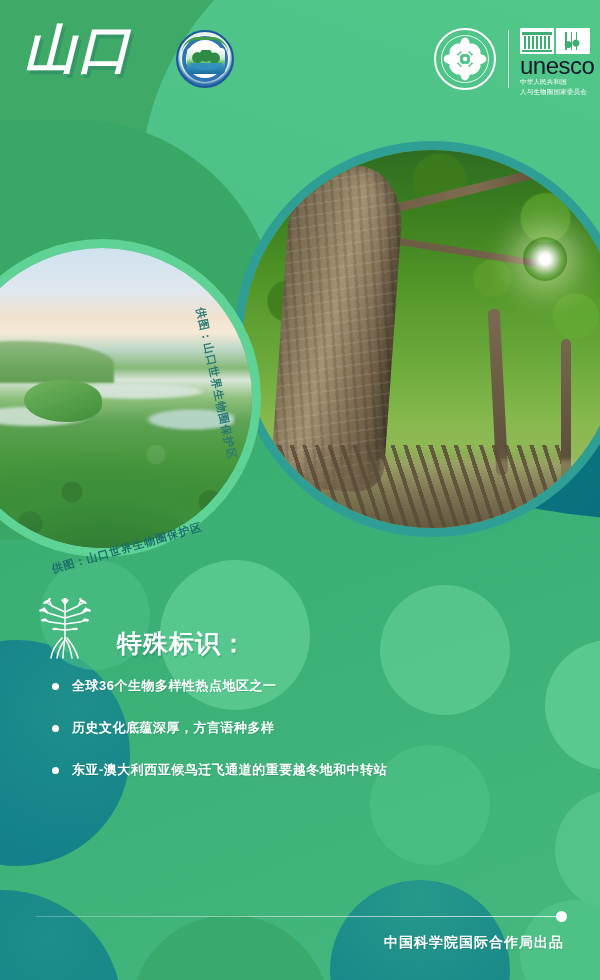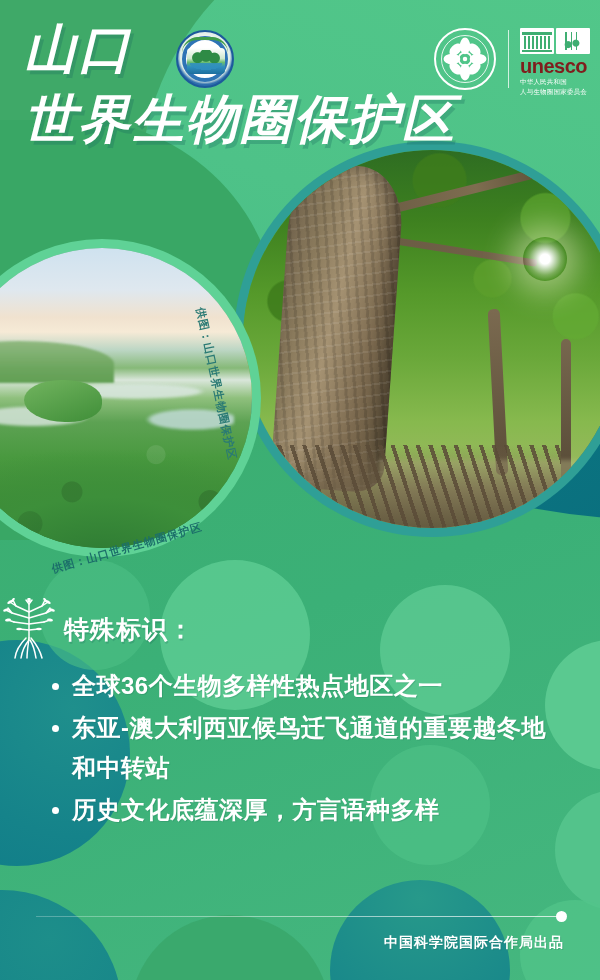--- a/index.html
+++ b/index.html
@@ -169,23 +169,23 @@
   .ut-box2 { background: #ffffff; }
   .ut-hands {
     position: absolute; left: 5px; right: 5px; top: 4px; bottom: 4px;
     background:
       radial-gradient(circle at 30% 70%, #3fae72 0 3px, transparent 4px),
       radial-gradient(circle at 62% 62%, #3fae72 0 3px, transparent 4px),
       linear-gradient(90deg, transparent 0 18%, #3fae72 18% 24%, transparent 24% 40%, #3fae72 40% 46%, transparent 46% 62%, #3fae72 62% 68%, transparent 68%);
   }
   .unesco-word {
     margin-top: 2px;
-    color: #7f1d1d;
-    font-size: 20px;
-    font-weight: bold;
+    color: #0f172a;
+    font-size: 24px;
+    font-weight: normal;
     letter-spacing: -0.5px;
     line-height: 20px;
   }
   .unesco-cn {
     color: #ffffff;
     font-size: 6.5px;
     line-height: 9px;
     letter-spacing: .2px;
     margin-top: 1px;
   }
@@ -361,41 +361,43 @@
 
   
   .content {
     position: absolute;
     left: 0; top: 598px;
     width: 600px;
     z-index: 40;
   }
   .section-head {
     display: flex;
-    align-items: center;
+    align-items: flex-end;
+    padding-left: 36px;
     margin-bottom: 6px;
+    gap: 17px;
   }
   .mangrove-icon { width: 58px; height: 62px; flex: none; }
   .section-title {
     color: #ffffff;
     font-size: 25px;
     font-weight: bold;
     letter-spacing: 1px;
     margin-left: 6px;
     text-shadow: 1px 2px 0 rgba(20,95,80,.22);
   }
   .bullets {
     margin: 0;
     padding: 0 34px 0 72px;
     list-style: none;
   }
   .bullet {
     position: relative;
     color: #ffffff;
-    font-size: 24px;
+    font-size: 13px;
     line-height: 40px;
     font-weight: bold;
     letter-spacing: .5px;
     margin-bottom: 2px;
     text-shadow: 1px 1px 0 rgba(20,95,80,.18);
   }
   .bullet::before {
     content: "";
     position: absolute;
     left: -20px; top: 17px;
@@ -478,21 +480,20 @@
       <div class="pl-canopy"></div>
     </div>
   </div>
 
   <div class="caption-curve cap-left">供图：山口世界生物圈保护区</div>
   <div class="caption-curve cap-right">供图：山口世界生物圈保护区</div>
 
   <div class="header">
 
     <div class="title-line title-1">山口</div>
-    <div class="title-line title-2">世界生物圈保护区</div>
 
     <div class="emblem">
       <div class="emblem-ring"></div>
       <div class="emblem-scene"></div>
       <div class="emblem-tree"></div>
       <div class="emblem-wave"></div>
       <div class="emblem-arc-top"></div>
     </div>
 
     <div class="cas-logo">
@@ -563,22 +564,22 @@
           <ellipse cx="19" cy="31" rx="2.8" ry="1.3"></ellipse>
           <ellipse cx="39" cy="31" rx="2.8" ry="1.3"></ellipse>
           <ellipse cx="29" cy="2" rx="1.8" ry="2.4"></ellipse>
         </g>
       </svg>
       <div class="section-title">特殊标识：</div>
     </div>
 
     <ul class="bullets">
       <li class="bullet">全球36个生物多样性热点地区之一</li>
+      <li class="bullet">历史文化底蕴深厚，方言语种多样</li>
       <li class="bullet">东亚-澳大利西亚候鸟迁飞通道的重要越冬地和中转站</li>
-      <li class="bullet">历史文化底蕴深厚，方言语种多样</li>
     </ul>
   </div>
 
   <div class="footer-rule"></div>
   <div class="footer-dot"></div>
   <div class="footer-text">中国科学院国际合作局出品</div>
 
 </div>
 
 </body></html>

